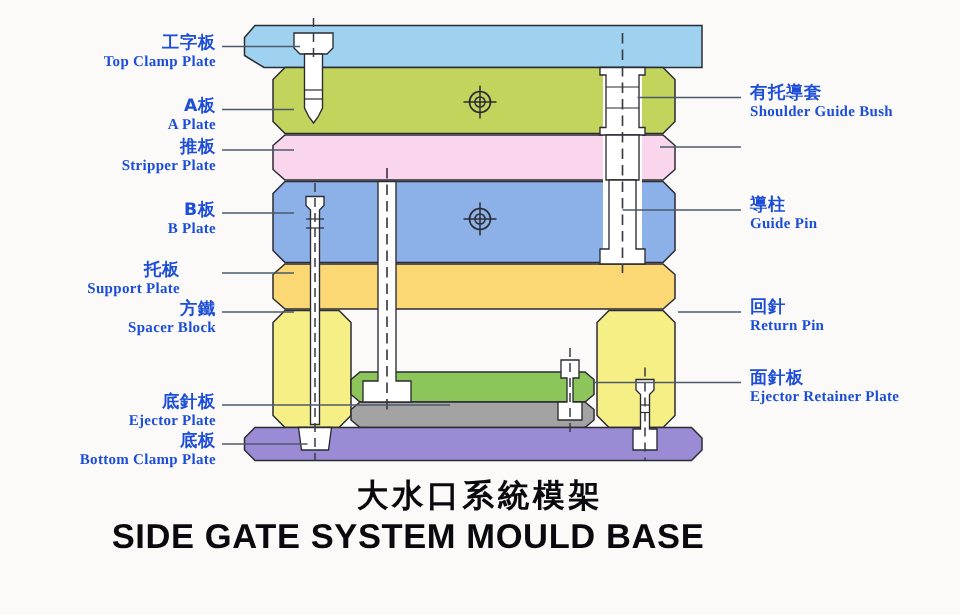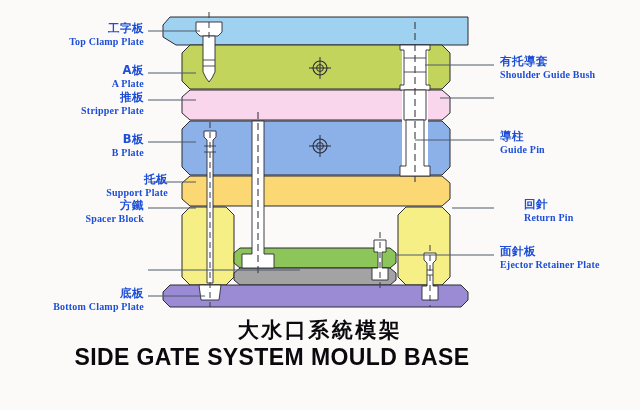--- a/index.html
+++ b/index.html
@@ -135,42 +135,46 @@
     <div class="en">A Plate</div>
   </div>
   <div class="label left" style="right:496px;top:91px;">
     <div class="cn">推板</div>
     <div class="en">Stripper Plate</div>
   </div>
   <div class="label left" style="right:496px;top:133px;">
     <div class="cn">B板</div>
     <div class="en">B Plate</div>
   </div>
-  <div class="label left" style="right:472px;top:173px;margin-left:34px;">
+  <div class="label left" style="right:520px;top:173px;margin-left:34px;">
     <div class="cn">托板</div>
     <div class="en">Support Plate</div>
   </div>
   <div class="label left" style="right:496px;top:199px;">
     <div class="cn">方鐵</div>
     <div class="en">Spacer Block</div>
+  </div>
+  <div class="label left" style="right:496px;top:261px;">
+    <div class="cn">底針板</div>
+    <div class="en">Ejector Plate</div>
   </div>
   <div class="label left" style="right:496px;top:287px;">
     <div class="cn">底板</div>
     <div class="en">Bottom Clamp Plate</div>
   </div>
 
   <div class="label right" style="left:500px;top:55px;">
     <div class="cn">有托導套</div>
     <div class="en">Shoulder Guide Bush</div>
   </div>
   <div class="label right" style="left:500px;top:130px;">
     <div class="cn">導柱</div>
     <div class="en">Guide Pin</div>
   </div>
-  <div class="label right" style="left:500px;top:198px;margin-left:24px;">
+  <div class="label right" style="left:500px;top:198px;">
     <div class="cn">回針</div>
     <div class="en">Return Pin</div>
   </div>
   <div class="label right" style="left:500px;top:245px;">
     <div class="cn">面針板</div>
     <div class="en">Ejector Retainer Plate</div>
   </div>
 
   <div id="title-cn">大水口系統模架</div>
   <div id="title-en">SIDE GATE SYSTEM MOULD BASE</div>

